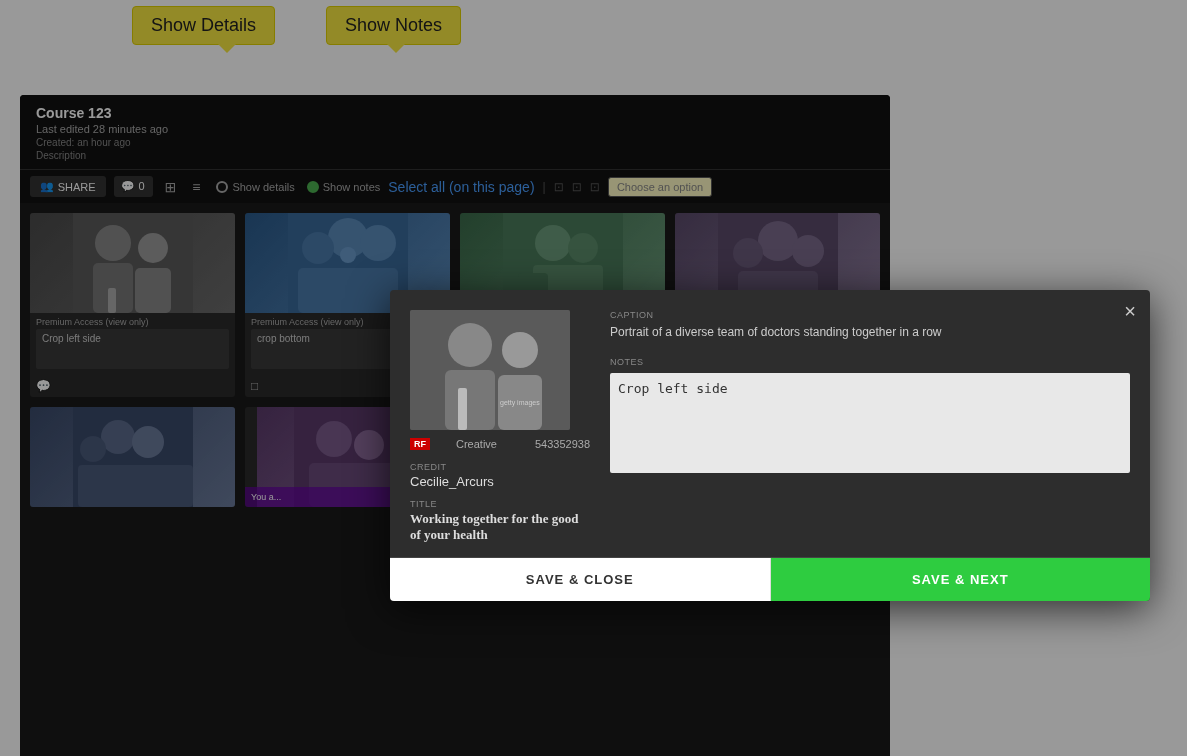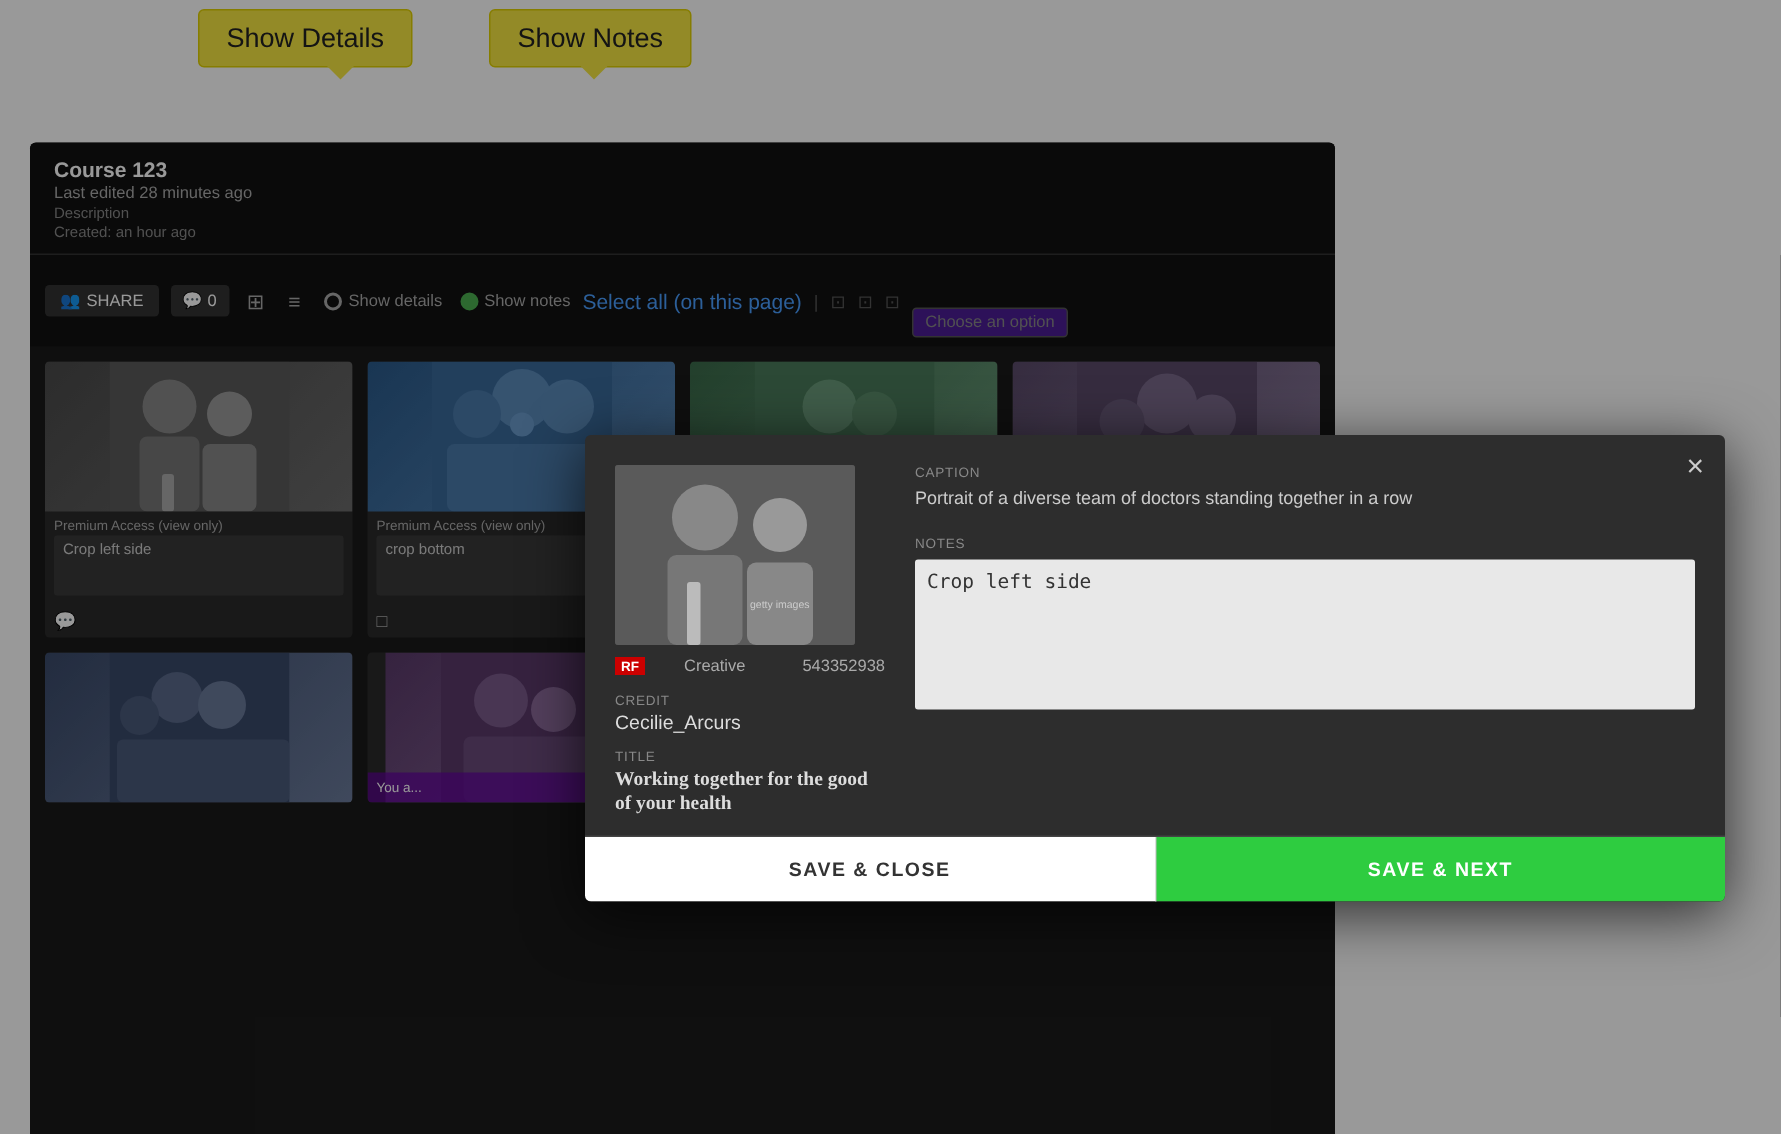--- a/index.html
+++ b/index.html
@@ -137,28 +137,27 @@
       border-color: #4caf50;
       background: #4caf50;
     }
     .select-all-link {
       color: #4a9eff;
       font-size: 14px;
       cursor: pointer;
       text-decoration: none;
     }
     .choose-option {
-      background: #4c1d95;
+      background: #fef9c3;
       color: #888;
       border: 1px solid #555;
       padding: 3px 8px;
       font-size: 11px;
       border-radius: 3px;
       cursor: pointer;
-      margin-top: 29px;
     }
 
     
     .grid-area {
       display: grid;
       grid-template-columns: repeat(4, 1fr);
       gap: 10px;
       padding: 10px;
       background: #1a1a1a;
     }
@@ -416,22 +415,22 @@
 
 <div class="tooltip-box" id="tooltip-notes">
   <span>Show Notes</span>
 </div>
 
 <div class="app-bg">
 
   <div class="app-header">
     <div class="course-title">Course 123</div>
     <div class="course-subtitle">Last edited 28 minutes ago</div>
+    <div class="course-desc">Created: an hour ago</div>
     <div class="course-desc">Description</div>
-    <div class="course-desc">Created: an hour ago</div>
   </div>
 
   <div class="toolbar">
     <button class="share-btn">
       <span>👥</span>
       <span>SHARE</span>
     </button>
     <button class="comment-btn">
       <span>💬</span>
       <span>0</span>

